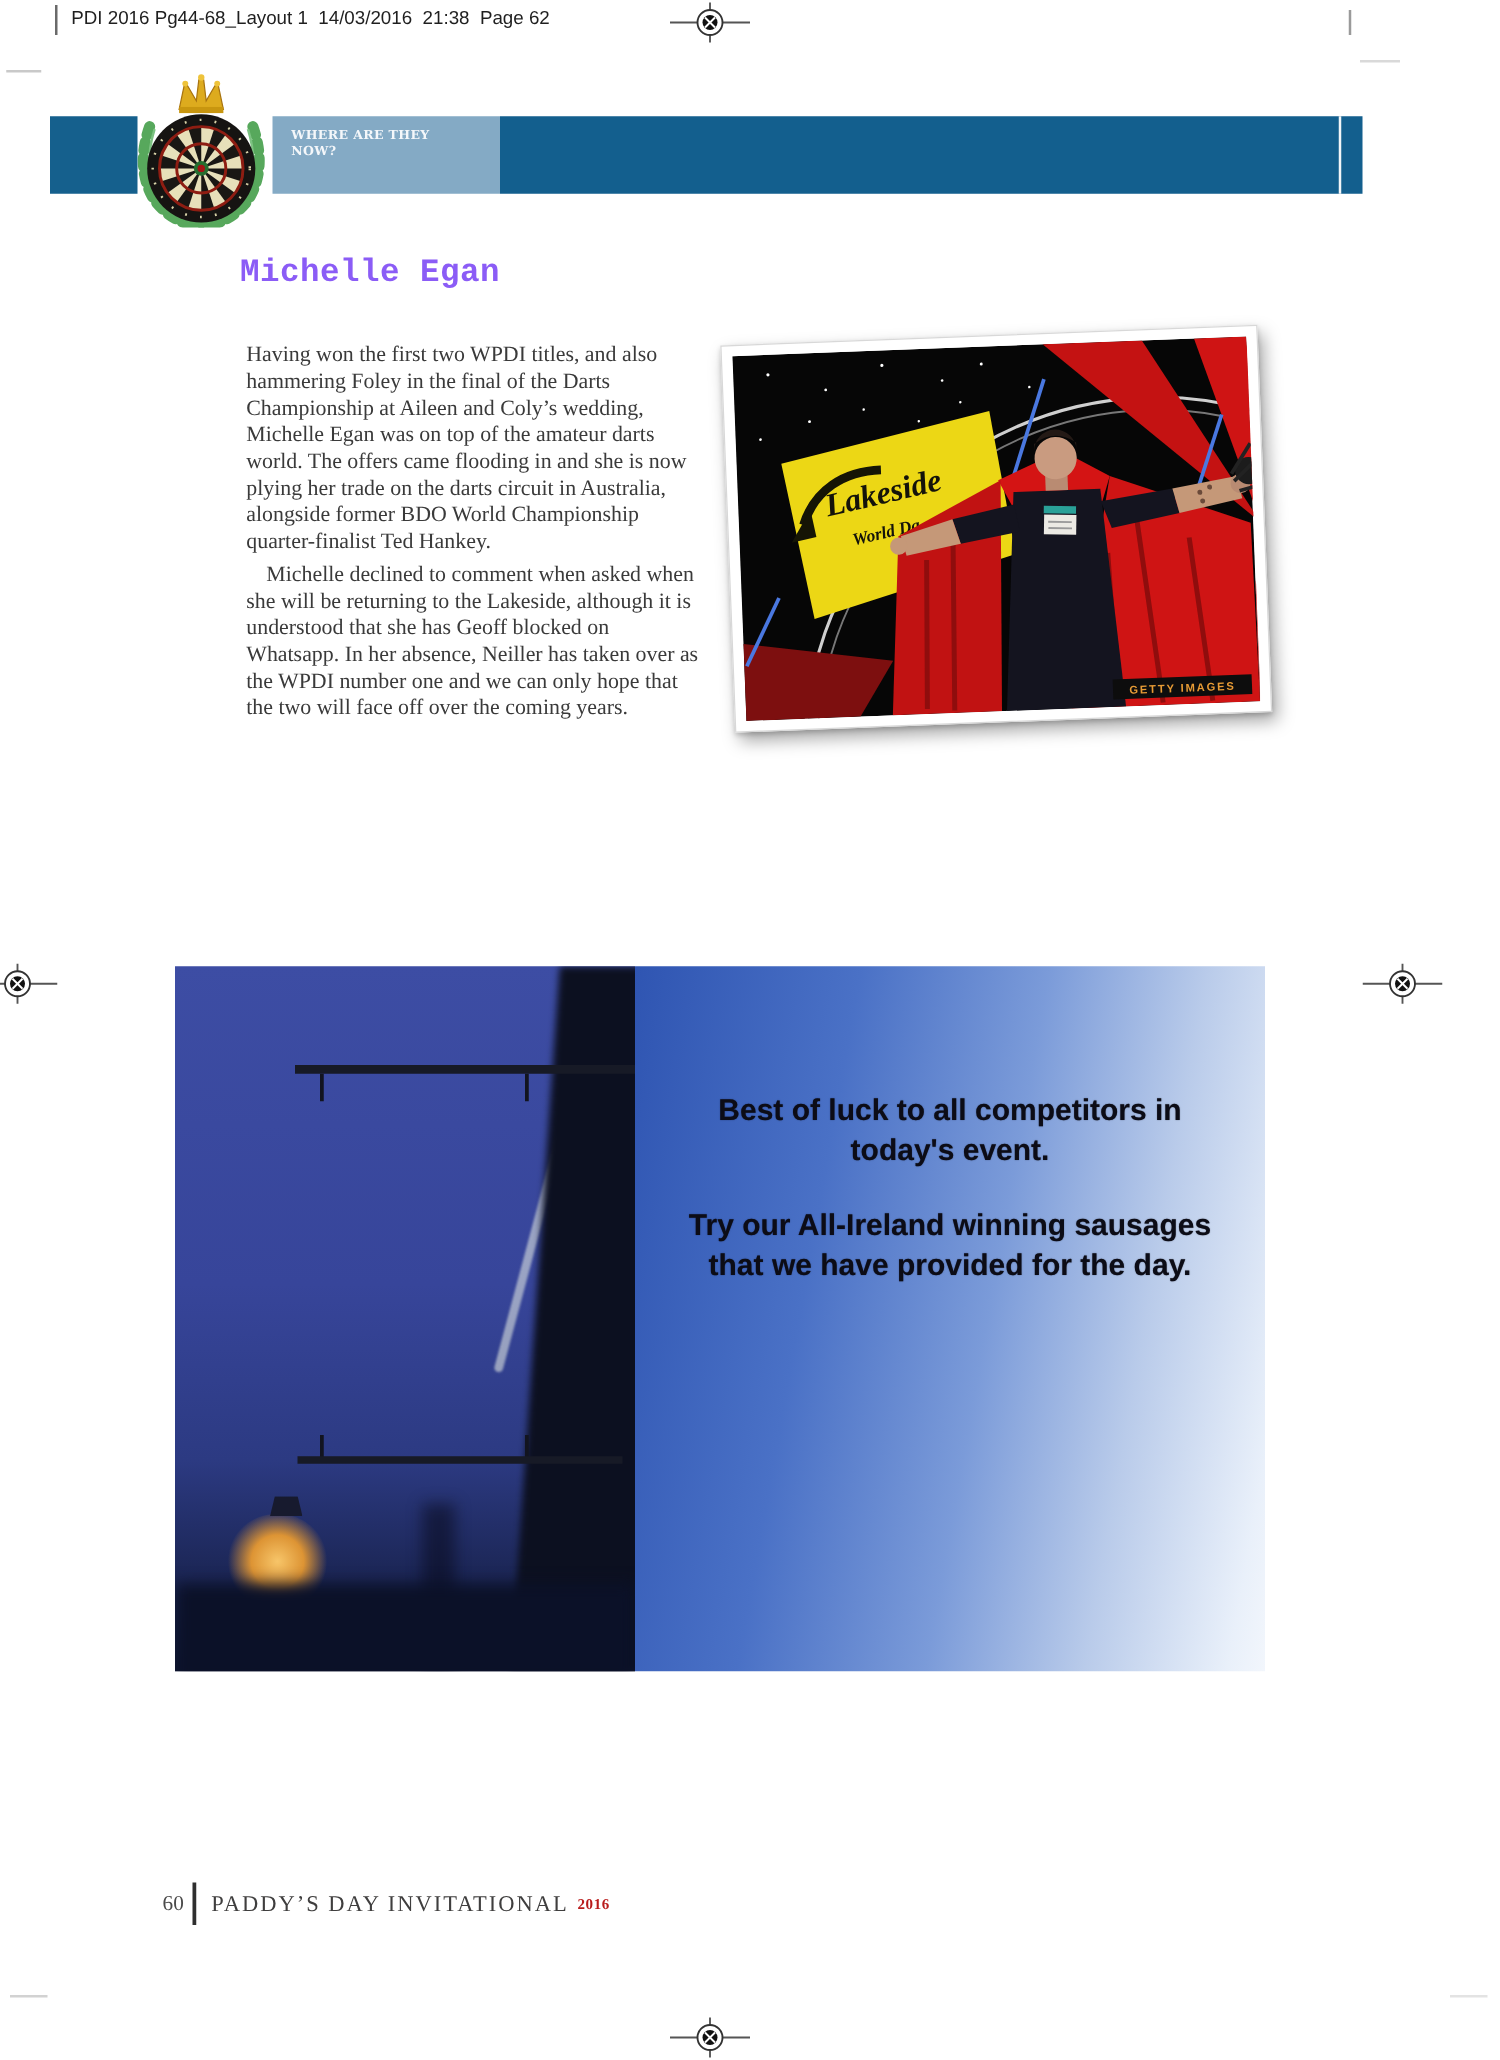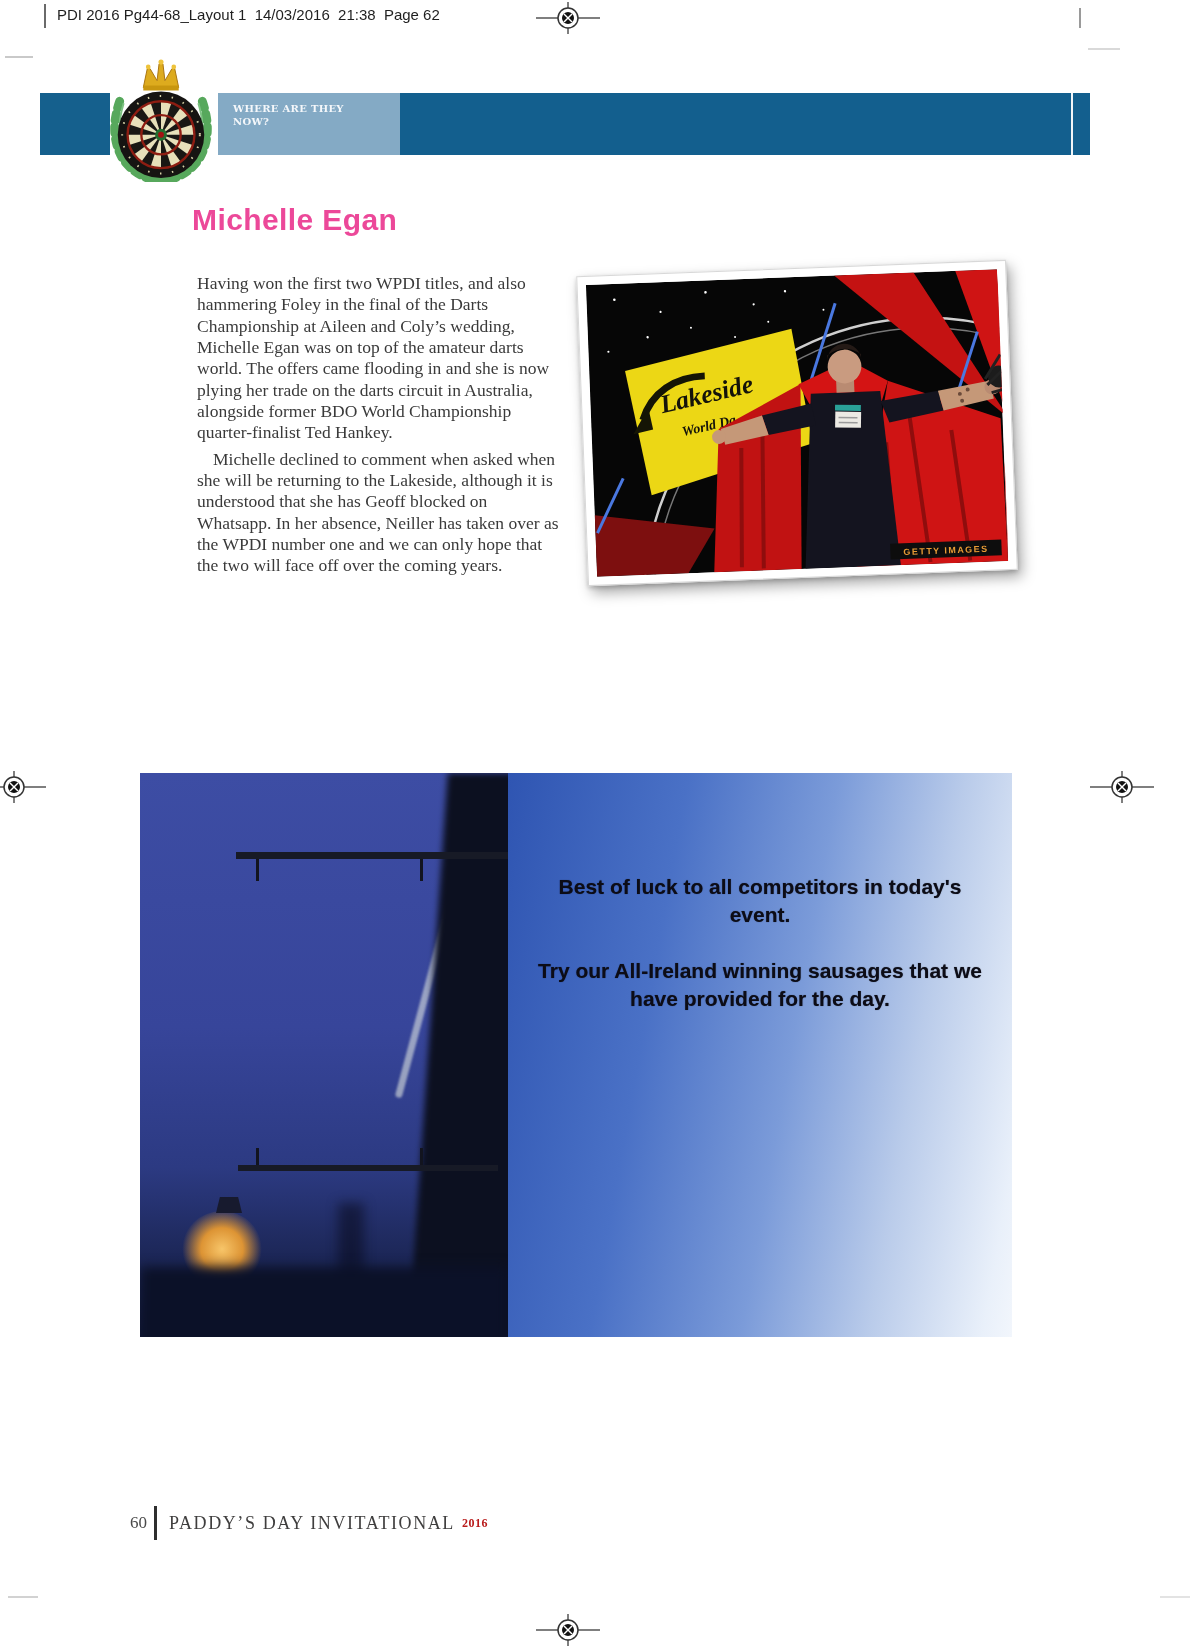--- a/index.html
+++ b/index.html
@@ -23,22 +23,22 @@
   
   .bar-left{left:40px;top:93px;width:70px;height:62px;background:#15608d;}
   .banner-light{left:218px;top:93px;width:182px;height:62px;background:#84aac5;
     color:#f4f7fa;font-family:"DejaVu Serif", serif;font-weight:bold;
     font-size:10px;line-height:1.3;padding:9px 0 0 15px;box-sizing:border-box;letter-spacing:.3px;}
   .bar-right{left:400px;top:93px;width:690px;height:62px;background:#135f8e;}
   .bar-right-gap{left:1071px;top:93px;width:2px;height:62px;background:#f2f5f8;}
   .logo{left:102px;top:56px;}
 
   
-  .article-title{left:192px;top:203px;font-family:Liberation Sans, sans-serif;
-    font-weight:bold;font-size:30px;color:#ec4899;letter-spacing:.4px;}
+  .article-title{left:192px;top:203px;font-family:Liberation Mono, monospace;
+    font-weight:bold;font-size:26px;color:#8b5cf6;letter-spacing:.4px;}
   .article-body{left:192px;top:268px;width:378px;color:#3a3a3a;
     font-family:"Liberation Serif", serif;font-size:17.5px;line-height:1.22;}
   .article-body p{margin:5px;}
   .article-body p + p{text-indent:16px;}
 
   
   .photo{left:582px;top:268px;width:430px;height:310px;background:#fff;
     padding:8px;box-sizing:border-box;transform:rotate(-2.2deg);
     border:1px solid #d8d8d8;
     box-shadow:4px 7px 14px rgba(0,0,0,.35), 0 2px 4px rgba(0,0,0,.18);}
@@ -72,21 +72,21 @@
     font-size:19px;line-height:1.3;letter-spacing:2px;text-shadow:0 0 3px rgba(240,250,210,.5);}
   .lamp-glow{left:42px;top:438px;width:80px;height:76px;border-radius:50%;
     background:radial-gradient(circle, #f7c569 0%, #dd9434 38%, rgba(90,70,90,0) 72%);}
   .lamp-head{left:76px;top:424px;width:26px;height:16px;background:#171a2e;
     clip-path:polygon(15% 0,85% 0,100% 100%,0 100%);}
 
   .ad-right{left:508px;top:773px;width:504px;height:564px;box-sizing:border-box;
     background:linear-gradient(100deg,#2f55b2 0%,#4a71c6 30%,#7b9bd9 55%,#b9cbea 76%,#e9f0fa 95%,#f2f6fc 100%);
     padding-top:100px;}
   .ad-messages{width:446px;margin:0 auto;color:#0c0c16;font-weight:bold;
-    font-size:21px;line-height:1.32;text-align:center;}
+    font-size:24px;line-height:1.32;text-align:center;}
   .ad-messages p{margin:0 0 29px 0;text-shadow:0 0 1px rgba(10,10,20,.55);}
 
   
   .footer{left:130px;top:1506px;display:flex;align-items:center;
     font-family:"Liberation Serif", serif;color:#3f3e3e;}
   .footer .num{font-size:17px;padding-right:7px;color:#4a4a4a;}
   .footer .rule{width:3px;height:34px;background:#2f2f2f;margin-right:12px;}
   .footer .pub{font-size:18px;letter-spacing:1.6px;}
   .footer .year{font-size:12px;font-weight:bold;margin-left:7px;color:#b91c1c;letter-spacing:.5px;}
 </style>

